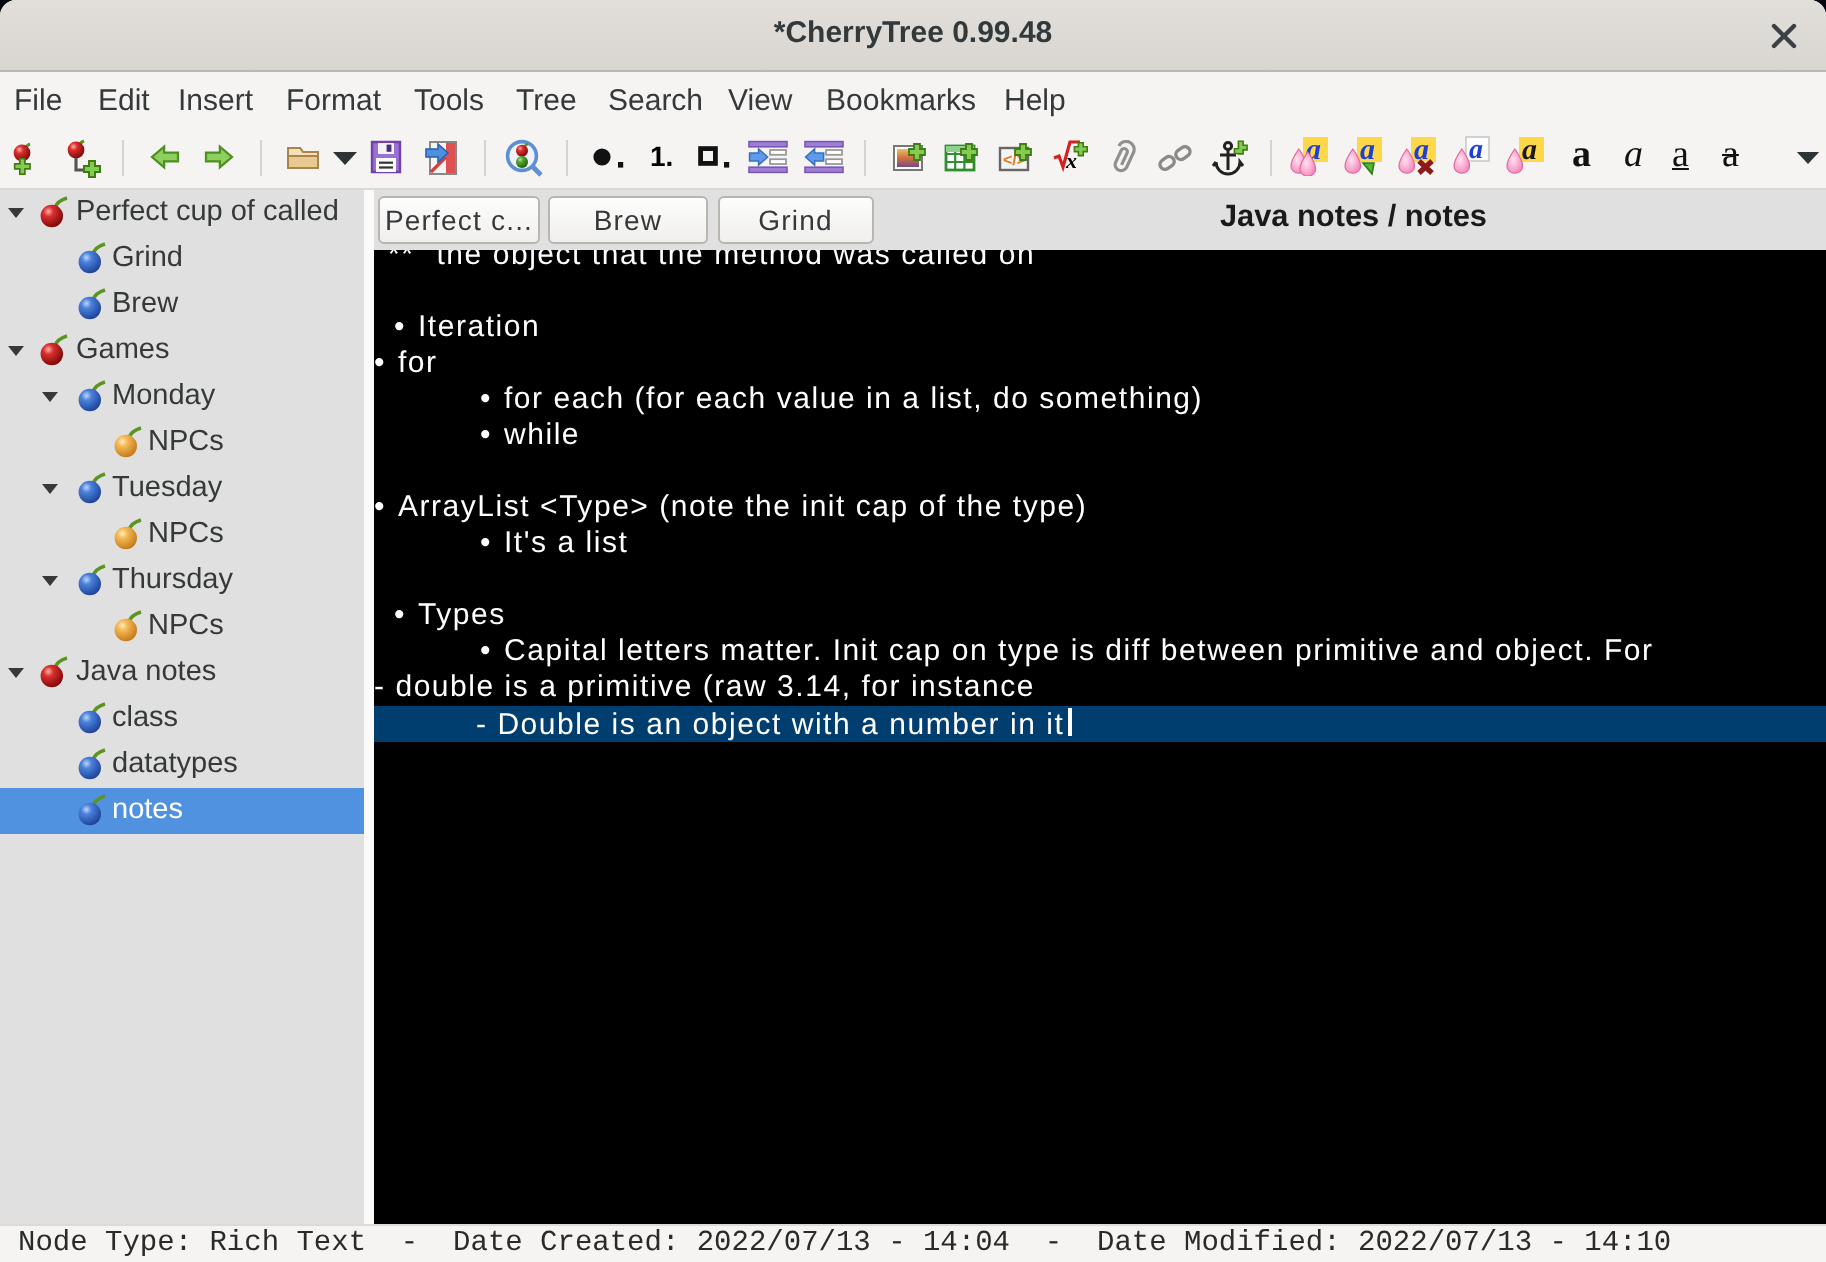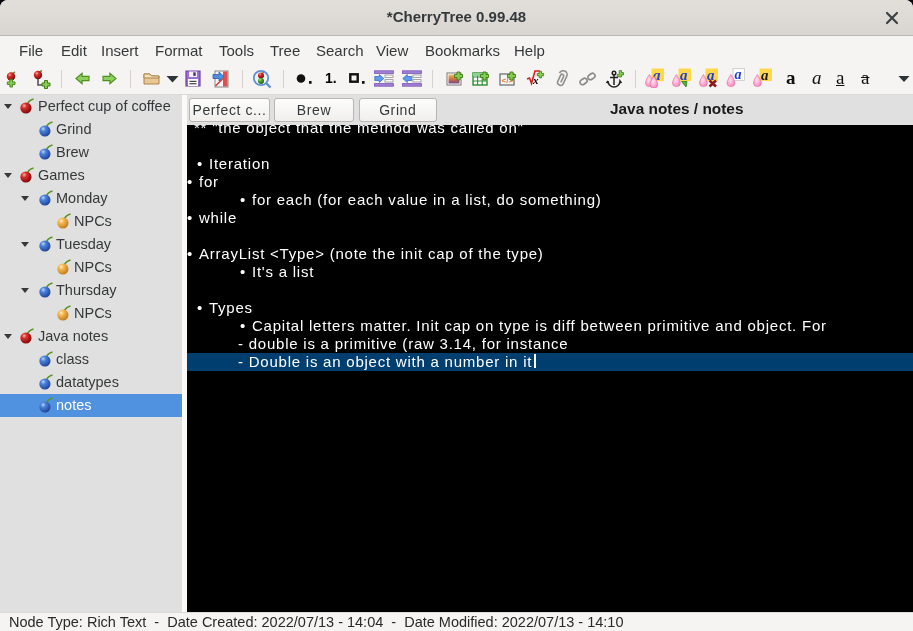--- a/index.html
+++ b/index.html
@@ -5,21 +5,21 @@
 * { margin:0; padding:0; box-sizing:border-box; }
 html,body { width:913px; height:631px; overflow:hidden; background:#07070f; font-family:"Liberation Sans", sans-serif; }
 #win { position:absolute; left:0; top:0; width:913px; height:631px; border-radius:8px 8px 0 0; overflow:hidden; background:#f5f4f2; }
 
 #titlebar { position:absolute; left:0; top:0; width:913px; height:36px;
   background:linear-gradient(#e2ded9, #d9d5d0); border-bottom:1px solid #bdb8b1; }
 #titlebar .t { position:absolute; top:8px; left:0; width:100%; text-align:center; font-size:15px; font-weight:bold; color:#33393b; }
 #close { position:absolute; right:13px; top:10px; width:16px; height:16px; }
 
 #menubar { position:absolute; left:0; top:37px; width:913px; height:27px; background:#f5f4f2; }
-#menubar span { position:absolute; top:5px; font-size:15px; color:#36393a;margin-left:12px; }
+#menubar span { position:absolute; top:5px; font-size:15px; color:#36393a; }
 
 #toolbar { position:absolute; left:0; top:64px; width:913px; height:31px; background:#f5f4f2; border-bottom:1px solid #dcd9d4; }
 .sep { position:absolute; top:6px; width:1px; height:18px; background:#d6d3ce; }
 .ic { position:absolute; }
 
 #tree { position:absolute; left:0; top:95px; width:182px; height:517px; background:#e0e0e0; }
 #splitter { position:absolute; left:182px; top:95px; width:5px; height:517px; background:#fbfaf9; }
 .trow { position:absolute; left:0; width:182px; height:23px; color:#36393a; font-size:14.5px; }
 .trow .lbl { position:absolute; top:3px; }
 .trow.sel { background:#5092e0; }
@@ -31,21 +31,21 @@
 .nbtn { position:absolute; top:3px; height:24px; background:linear-gradient(#fdfdfc,#f0efec); border:1px solid #b9b5b0; border-radius:3px; font-size:14px; letter-spacing:0.6px; color:#36393a; text-align:center; line-height:22px; }
 #npath { position:absolute; top:5px; font-size:15.4px; font-weight:bold; color:#1a1a1a; }
 #editor { position:absolute; left:187px; top:125px; width:726px; height:487px; background:#000000; overflow:hidden; }
 #edtext { position:absolute; left:0; top:-6px; width:726px; font-size:15px; letter-spacing:0.77px; line-height:18px; color:#ffffff; }
 #edtext div { height:18px; white-space:pre; position:relative; }
 .selline { background:#003e70; }
 .bu { display:inline-block; width:12px; }
 .caret { position:relative; top:1px; margin-left:2px; width:2px; height:14px; background:#ffffff; display:inline-block; }
 
 #statusbar { position:absolute; left:0; top:612px; width:913px; height:19px; background:#f5f4f2; border-top:1px solid #dedad5; }
-#statusbar span { position:absolute; left:9px; top:1px; font-size:14.5px; color:#2a2a2a; }
+#statusbar span { position:absolute; left:9px; top:1px; font-size:14.5px; color:#2a2a2a;font-family:Liberation Mono, monospace; }
 </style>
 </head>
 <body>
 <div id="win">
   <div id="titlebar">
     <div class="t">*CherryTree 0.99.48</div>
     <svg id="close" viewBox="0 0 16 16">
         <path d="M3 3 L13 13 M13 3 L3 13" stroke="#3a4043" stroke-width="2.2" stroke-linecap="round"></path>
       </svg>
   </div>
@@ -269,21 +269,21 @@
       </linearGradient>
     </defs>
   </svg>
   <div id="tree">
     <div class="trow" style="top:0">
         <div class="exp" style="left:4px"></div>
         <svg class="cherry" style="left:20px" viewBox="0 0 16 16">
           <path d="M7.5,6 Q8.5,2.5 13.5,1" stroke="#5a9422" stroke-width="1.7" fill="none"></path>
           <circle cx="5.9" cy="10" r="5.6" fill="url(#gr)"></circle>
         </svg>
-        <span class="lbl" style="left:38px">Perfect cup of coffee</span>
+        <span class="lbl" style="left:38px">Perfect cup of called</span>
       </div>
     <div class="trow" style="top:23px">
         <svg class="cherry" style="left:39px" viewBox="0 0 16 16">
           <path d="M7.5,6 Q8.5,2.5 13.5,1" stroke="#5a9422" stroke-width="1.7" fill="none"></path>
           <circle cx="5.9" cy="10" r="5.6" fill="url(#gb)"></circle>
         </svg>
         <span class="lbl" style="left:56px">Grind</span>
       </div>
     <div class="trow" style="top:46px">
         <svg class="cherry" style="left:39px" viewBox="0 0 16 16">
@@ -382,27 +382,27 @@
     <div class="nbtn" style="left:171.5px; width:78.5px;">Grind</div>
     <div id="npath" style="left:423px;">Java notes / notes</div>
   </div>
   <div id="editor">
     <div id="edtext">
       <div style="padding-left:7px">** "the object that the method was called on"</div>
       <div></div>
       <div style="padding-left:10px"><span class="bu">•</span>Iteration</div>
       <div style=""><span class="bu">•</span>for</div>
       <div style="padding-left:53px"><span class="bu">•</span>for each (for each value in a list, do something)</div>
-      <div style=""><span class="bu">•</span>while</div>
+      <div style="padding-left:53px"><span class="bu">•</span>while</div>
       <div></div>
       <div style=""><span class="bu">•</span>ArrayList &lt;Type&gt; (note the init cap of the type)</div>
       <div style="padding-left:53px"><span class="bu">•</span>It's a list</div>
       <div></div>
       <div style="padding-left:10px"><span class="bu">•</span>Types</div>
       <div style="padding-left:53px"><span class="bu">•</span>Capital letters matter. Init cap on type is diff between primitive and object. For</div>
-      <div style="padding-left:51px">- double is a primitive (raw 3.14, for instance</div>
+      <div style="">- double is a primitive (raw 3.14, for instance</div>
       <div class="selline" style="padding-left:51px">- Double is an object with a number in it<span class="caret"></span></div>
     </div>
   </div>
   <div id="statusbar">
     <span>Node Type: Rich Text&nbsp; -&nbsp; Date Created: 2022/07/13 - 14:04&nbsp; -&nbsp; Date Modified: 2022/07/13 - 14:10</span>
   </div>
 </div>
 
 </body></html>

